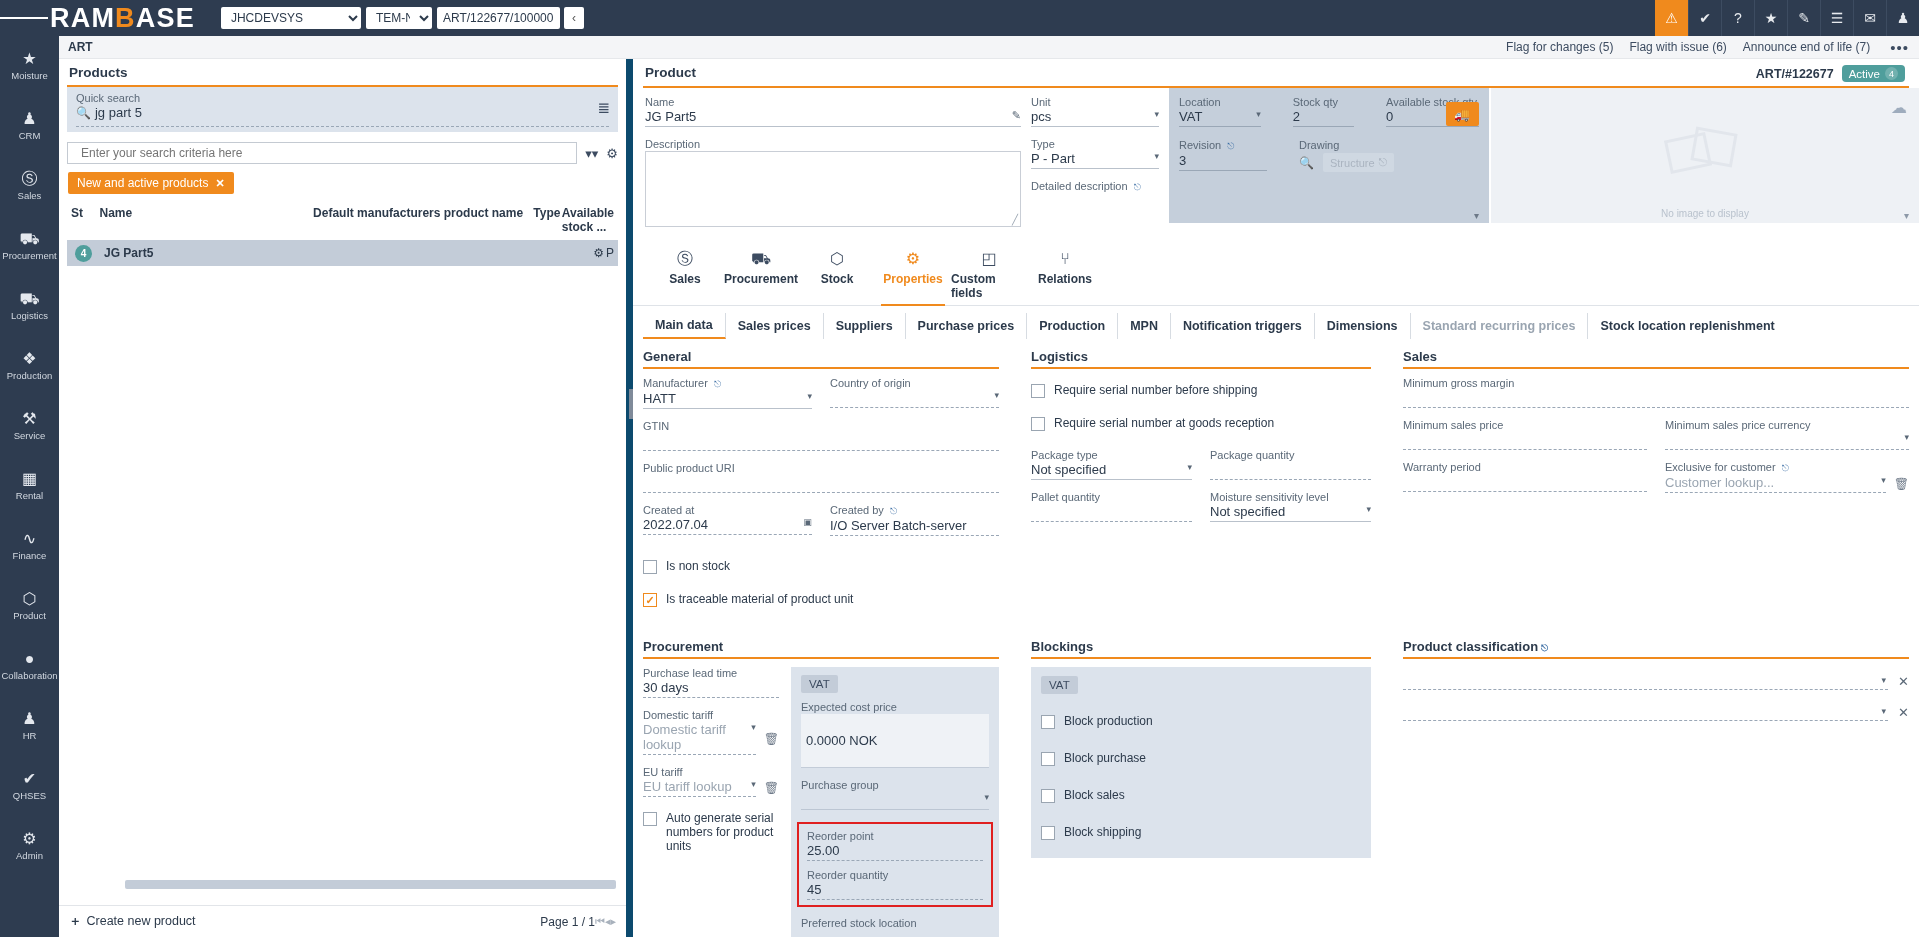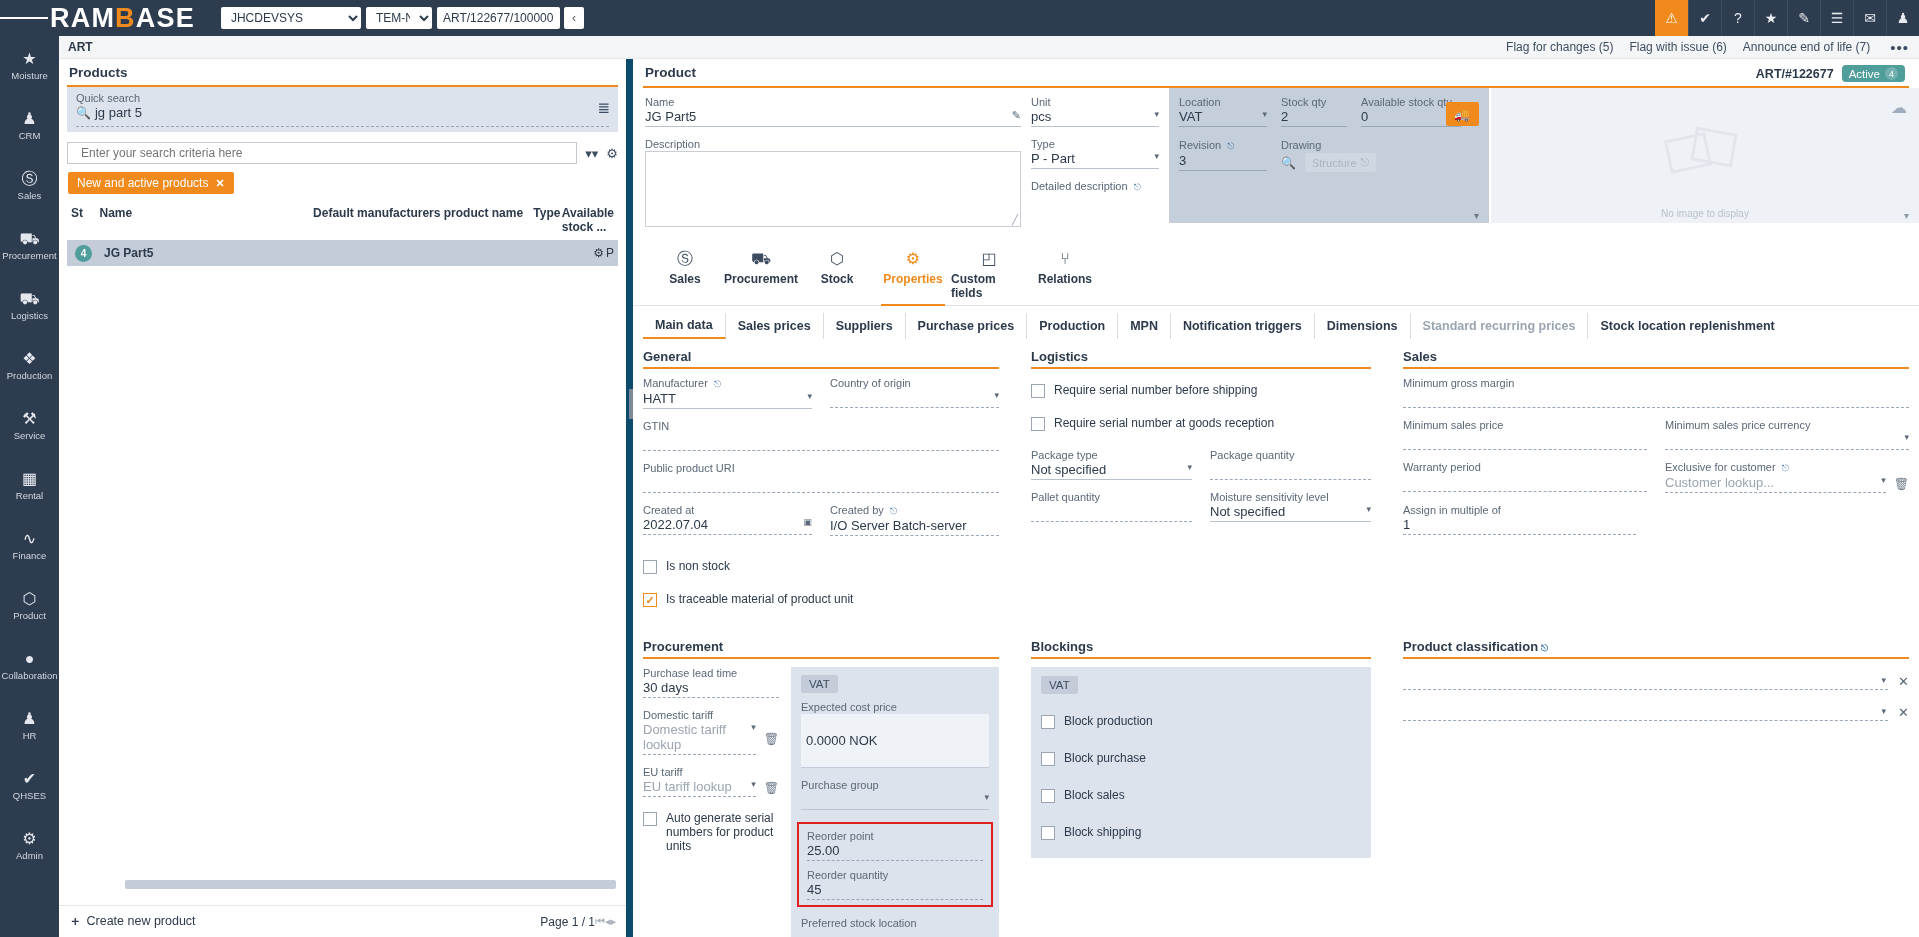--- a/index.html
+++ b/index.html
@@ -182,21 +182,21 @@
   .fld-val.placeholder { color:#9aa5b1; }
   .fld-val .caret { float:right; font-size: 9px; color:#5a6877; }
   .fld-val .pencil { float:right; font-size: 11px; color:#5a6877; cursor:pointer; }
   .textarea-box {
     border: 1px solid #c9ced6; height: 76px; position:relative; background:#fff;
   }
   .textarea-box .resize {
     position:absolute; right: 2px; bottom: 1px; font-size: 10px; color:#9aa5b1;
   }
   .lnk-ico { font-size: 9px; color:#3d6fa5; margin-left: 3px; }
-  .blue-grid { display:flex; gap: 14px; }
+  .blue-grid { display:flex; gap: 32px; }
   .blue-f { }
   .blue-f .fld-lbl { color:#5a6877; }
   .blue-f .fld-val { border-bottom: 1px solid #9aa7b6; }
   .truck-btn {
     position:absolute; right: 10px; top: 14px; width: 33px; height: 24px;
     background:#f08a1d; color:#fff; display:flex; align-items:center; justify-content:center;
     border-radius: 2px; font-size: 13px; cursor:pointer;
   }
   .struct-btn {
     background:#cfd8e2; color:#aab4c0; font-size: 11px; padding: 3px 7px;
@@ -733,24 +733,20 @@
           </div>
           <div style="display:flex;align-items:center;gap:8px">
             <div class="fld-val dashed placeholder" style="flex:1">
               <span class="caret">▾</span>
               <span>Customer lookup...</span>
             </div>
             <span class="del-ico">🗑</span>
           </div>
         </div>
       </div>
-      <div class="fld" style="width:46%">
-        <div class="fld-lbl">Assign in multiple of</div>
-        <div class="fld-val dashed">1</div>
-      </div>
     </div>
   </div>
 
   <div class="content2">
 
     <div class="c-col c2-proc">
       <div class="sec-title">Procurement</div>
       <div class="sec-rule"></div>
       <div class="proc-split">
         <div class="proc-left">

